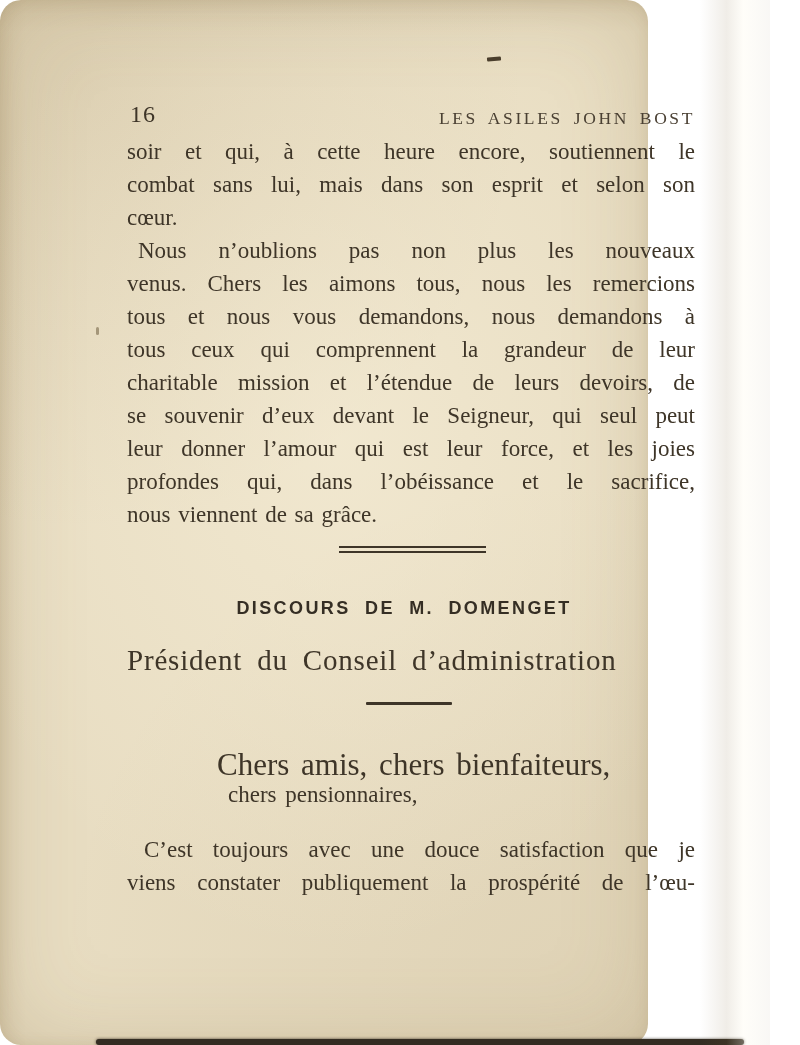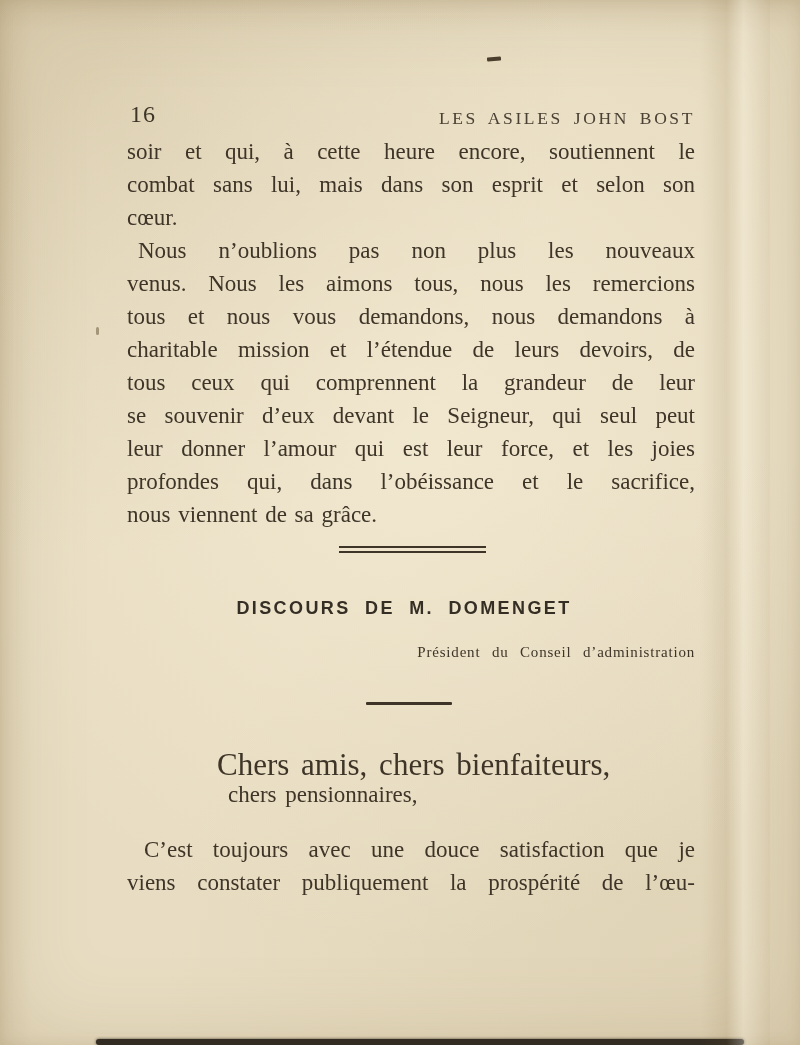--- a/index.html
+++ b/index.html
@@ -8,31 +8,32 @@
     --ink: #3e3528;
     --ink-soft: #4a4033;
     --bar: #332c22;
   }
   * { margin: 0; padding: 0; box-sizing: border-box; }
   html, body { width: 800px; height: 1045px; overflow: hidden; }
   body { font-family: "Liberation Serif", "DejaVu Serif", serif; }
 
   .page {
     position: relative;
-    width: 800px;
+    width: 648px;
     height: 1045px;
     background-color: var(--paper);
     background-image:
       radial-gradient(ellipse 90% 70% at 52% 42%, rgba(248,240,218,0.55) 0%, rgba(248,240,218,0) 70%),
       radial-gradient(circle at 12% 8%, rgba(150,125,80,0.14) 0%, rgba(150,125,80,0) 40%),
       radial-gradient(circle at 88% 95%, rgba(150,125,80,0.10) 0%, rgba(150,125,80,0) 45%),
       linear-gradient(to bottom, rgba(140,115,70,0.10) 0%, rgba(140,115,70,0) 3%),
       linear-gradient(to right, rgba(140,115,70,0.10) 0%, rgba(140,115,70,0) 4%);
     box-shadow: inset 0 0 90px rgba(125,100,55,0.20), inset 0 0 14px rgba(125,100,55,0.15);
     color: var(--ink);
+    border-radius: 21px;
   }
 
   
   .page-edge {
     position: absolute;
     top: 0; bottom: 0;
     left: 700px; width: 70px;
     background: linear-gradient(to right,
       rgba(130,105,60,0) 0%,
       rgba(130,105,60,0.12) 38%,
@@ -92,22 +93,22 @@
     font-size: 18px;
     letter-spacing: 2.4px;
     word-spacing: 7px;
     color: #352e24;
     white-space: nowrap;
   }
 
   .section-subheading {
     position: absolute;
     top: 644px; left: 127px; width: 568px;
-    text-align: right;
-    font-size: 15px;
+    text-align: left;
+    font-size: 29px;
     letter-spacing: 0.8px;
     word-spacing: 7px;
     white-space: nowrap;
   }
 
   .short-rule {
     position: absolute;
     top: 702px; left: 366px; width: 86px; height: 3px;
     background: var(--ink);
     border-radius: 1px;
@@ -163,24 +164,24 @@
   <div class="header">
     <span class="pagenum">16</span>
     <span class="running-title">LES ASILES JOHN BOST</span>
   </div>
 
   <div class="body-block">
     <div class="line">soir et qui, à cette heure encore, soutiennent le</div>
     <div class="line">combat sans lui, mais dans son esprit et selon son</div>
     <div class="line last">cœur.</div>
     <div class="line ind-sm">Nous n’oublions pas non plus les nouveaux</div>
-    <div class="line">venus. Nous les aimons tous, nous les remercions</div>
+    <div class="line">venus. Chers les aimons tous, nous les remercions</div>
     <div class="line">tous et nous vous demandons, nous demandons à</div>
+    <div class="line">tous ceux qui comprennent la grandeur de leur</div>
     <div class="line">charitable mission et l’étendue de leurs devoirs, de</div>
-    <div class="line">tous ceux qui comprennent la grandeur de leur</div>
     <div class="line">se souvenir d’eux devant le Seigneur, qui seul peut</div>
     <div class="line">leur donner l’amour qui est leur force, et les joies</div>
     <div class="line">profondes qui, dans l’obéissance et le sacrifice,</div>
     <div class="line last">nous viennent de sa grâce.</div>
   </div>
 
   <div class="double-rule"></div>
 
   <div class="section-heading">DISCOURS DE M. DOMENGET</div>
 

